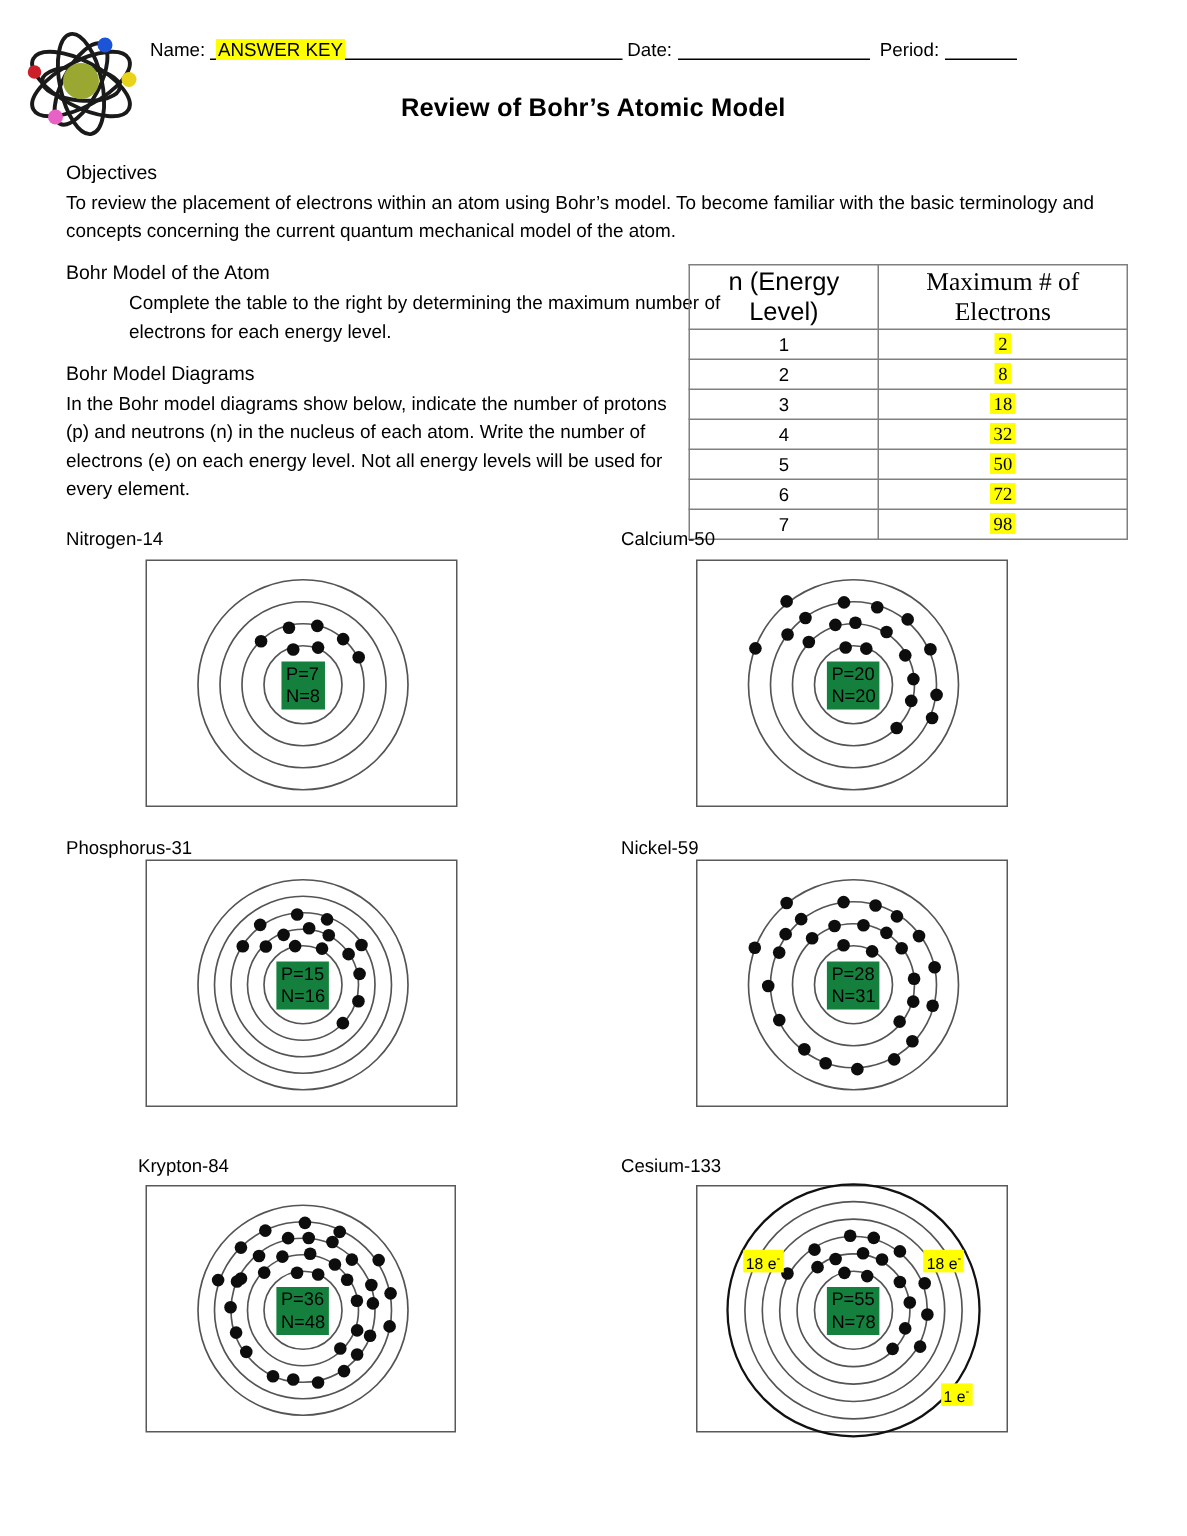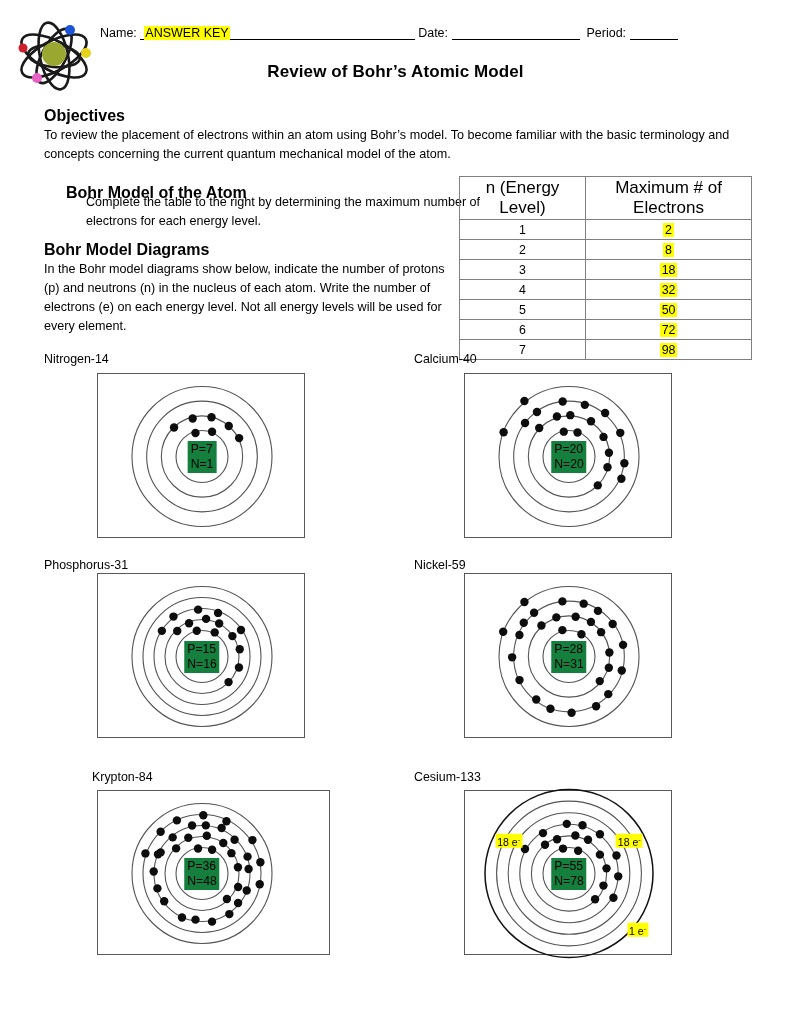--- a/index.html
+++ b/index.html
@@ -53,22 +53,22 @@
     width: 791px;
     text-align: center;
     font-size: 17px;
     font-weight: bold;
     letter-spacing: .1px;
   }
 
   
   .h-sub {
     position: absolute;
-    font-size: 16px;
-    font-weight: bold;
+    font-size: 13px;
+    font-weight: normal;
   }
   .para {
     position: absolute;
     font-size: 12.6px;
     line-height: 19px;
   }
 
   
   .etable {
     position: absolute;
@@ -79,21 +79,21 @@
   }
   .etable td, .etable th {
     border: 1px solid #808080;
     padding: 1px 4px;
     text-align: center;
     font-weight: normal;
     height: 17px;
   }
   .etable th { font-size: 17px; }
   .etable .c1 { width: 124px; }
-  .etable .c2 { width: 167px; }
+  .etable .c2 { width: 167px; font-family: Liberation Serif, serif; }
   .cellhl {
     background: #ffff00;
     padding: 0 2px;
   }
 
   
   .dlabel {
     position: absolute;
     font-size: 12.4px;
   }
@@ -160,21 +160,21 @@
     <span class="rule" style="width:128px"></span>
     &nbsp;<span class="hdr-label">Period:</span>
     <span class="rule" style="width:48px"></span>
   </div>
 
   <div class="title">Review of Bohr’s Atomic Model</div>
 
   <div class="h-sub" style="left:44px; top:107px;">Objectives</div>
   <div class="para" style="left:44px; top:126px; width:705px;">To review the placement of electrons within an atom using Bohr’s model.  To become familiar with the basic terminology and concepts concerning the current quantum mechanical model of the atom.</div>
 
-  <div class="h-sub" style="left:44px; top:184px;margin-left:22px;">Bohr Model of the Atom</div>
+  <div class="h-sub" style="left:44px; top:174px;">Bohr Model of the Atom</div>
   <div class="para" style="left:44px; top:193px; width:398px;margin-left:42px;">Complete the table to the right by determining the maximum number of electrons for each energy level.</div>
 
   <div class="h-sub" style="left:44px; top:241px;">Bohr Model Diagrams</div>
   <div class="para" style="left:44px; top:260px; width:405px;">In the Bohr model diagrams show below, indicate the number of protons (p) and neutrons (n) in the nucleus of each atom.  Write the number of electrons (e) on each energy level.  Not all energy levels will be used for every element.</div>
 
   <table class="etable">
     <thead>
       <tr>
         <th class="c1">n (Energy Level)</th>
         <th class="c2">Maximum # of Electrons</th>
@@ -223,24 +223,24 @@
           <circle cx="97.48" cy="58.99" r="4.2" fill="#0d0d0d"></circle>
           <circle cx="114.05" cy="57.74" r="4.2" fill="#0d0d0d"></circle>
           <circle cx="76.04" cy="53.49" r="4.2" fill="#0d0d0d"></circle>
           <circle cx="94.65" cy="44.48" r="4.2" fill="#0d0d0d"></circle>
           <circle cx="113.53" cy="43.22" r="4.2" fill="#0d0d0d"></circle>
           <circle cx="130.75" cy="52.07" r="4.2" fill="#0d0d0d"></circle>
           <circle cx="141.13" cy="64.12" r="4.2" fill="#0d0d0d"></circle>
         </svg>
         <div class="nucleus" style="left: 104px; top: 82.5px;">
           <div>P=7</div>
-          <div>N=1</div>
-        </div>
-      </div>
-      <div class="dlabel" style="left: 414px; top: 352px;">Calcium-40</div>
+          <div>N=8</div>
+        </div>
+      </div>
+      <div class="dlabel" style="left: 414px; top: 352px;">Calcium-50</div>
       <div class="dbox" style="left: 464px; top: 373px; width: 208px; height: 165px;">
         <svg class="dsvg" width="208" height="165" viewBox="0 0 208 165">
           <circle cx="104" cy="82.5" r="26" fill="none" stroke="#545454" stroke-width="1.1"></circle>
           <circle cx="104" cy="82.5" r="40.666666666666664" fill="none" stroke="#545454" stroke-width="1.1"></circle>
           <circle cx="104" cy="82.5" r="55.33333333333333" fill="none" stroke="#545454" stroke-width="1.1"></circle>
           <circle cx="104" cy="82.5" r="70" fill="none" stroke="#545454" stroke-width="1.1"></circle>
           <circle cx="98.76" cy="57.66" r="4.2" fill="#0d0d0d"></circle>
           <circle cx="112.53" cy="58.43" r="4.2" fill="#0d0d0d"></circle>
           <circle cx="74.22" cy="53.99" r="4.2" fill="#0d0d0d"></circle>
           <circle cx="91.93" cy="42.57" r="4.2" fill="#0d0d0d"></circle>
@@ -330,21 +330,21 @@
           <circle cx="54.45" cy="61.05" r="4.2" fill="#0d0d0d"></circle>
           <circle cx="38.19" cy="57.82" r="4.2" fill="#0d0d0d"></circle>
           <circle cx="59.43" cy="27.97" r="4.2" fill="#0d0d0d"></circle>
         </svg>
         <div class="nucleus" style="left: 104px; top: 82.5px;">
           <div>P=28</div>
           <div>N=31</div>
         </div>
       </div>
       <div class="dlabel" style="left: 44px; top: 770px; margin-left: 48px;">Krypton-84</div>
-      <div class="dbox" style="left: 97px; top: 790px; width: 233px; height: 165px;">
+      <div class="dbox" style="left: 97px; top: 790px; width: 207px; height: 165px;">
         <svg class="dsvg" width="208" height="165" viewBox="0 0 208 165">
           <circle cx="104" cy="82.5" r="26" fill="none" stroke="#545454" stroke-width="1.1"></circle>
           <circle cx="104" cy="82.5" r="37" fill="none" stroke="#545454" stroke-width="1.1"></circle>
           <circle cx="104" cy="82.5" r="48" fill="none" stroke="#545454" stroke-width="1.1"></circle>
           <circle cx="104" cy="82.5" r="59" fill="none" stroke="#545454" stroke-width="1.1"></circle>
           <circle cx="104" cy="82.5" r="70" fill="none" stroke="#545454" stroke-width="1.1"></circle>
           <circle cx="100.04" cy="57.51" r="4.2" fill="#0d0d0d"></circle>
           <circle cx="114.11" cy="58.69" r="4.2" fill="#0d0d0d"></circle>
           <circle cx="78.13" cy="57.39" r="4.2" fill="#0d0d0d"></circle>
           <circle cx="90.28" cy="46.72" r="4.2" fill="#0d0d0d"></circle>

